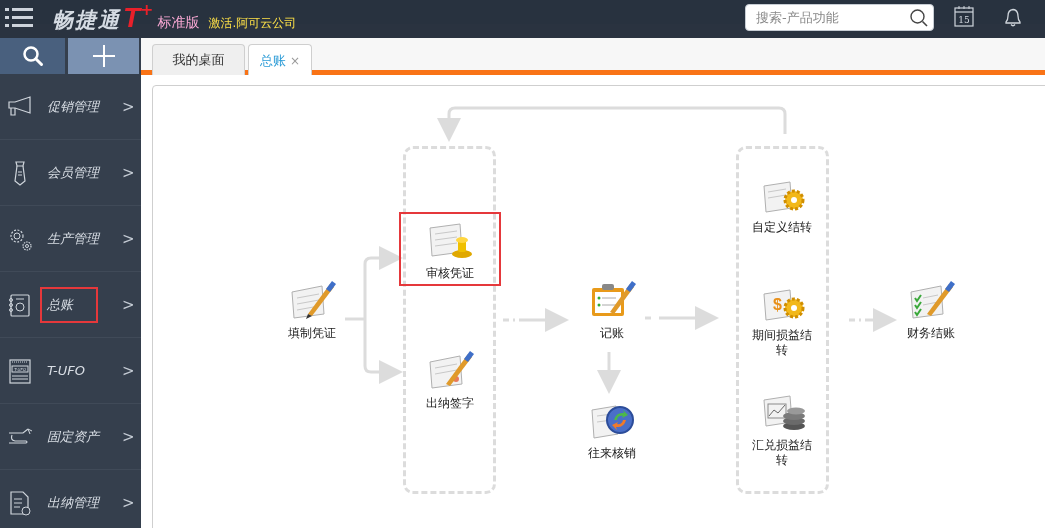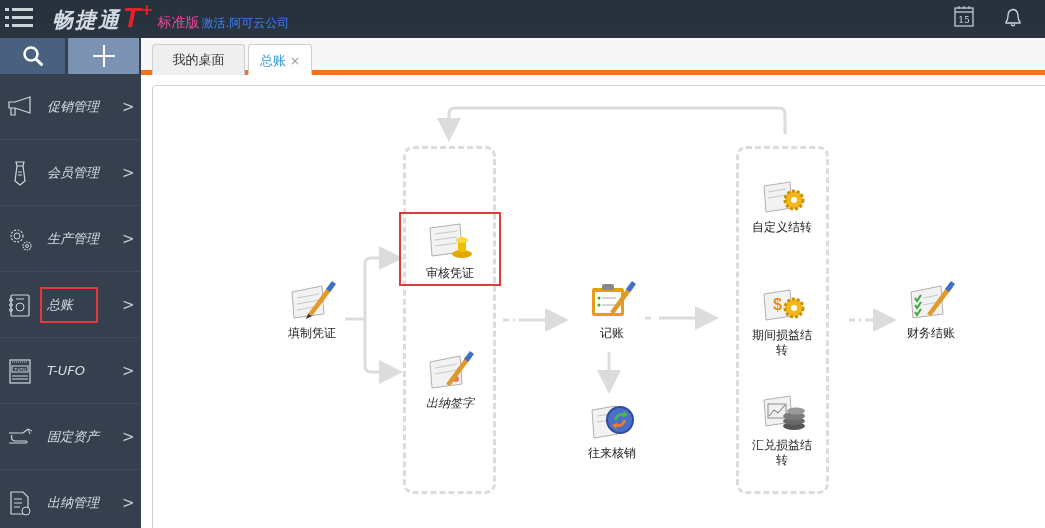--- a/index.html
+++ b/index.html
@@ -4,22 +4,22 @@
   <style>
     * { box-sizing: border-box; margin: 0; padding: 0; }
     html, body { width: 1045px; height: 528px; overflow: hidden; background: #2a3340; font-family: "DejaVu Sans", "Liberation Sans", sans-serif; }
     .topbar { position: absolute; left: 0; top: 0; width: 1045px; height: 24px; background: #28323f; }
     .hamburger { position: absolute; left: 5px; top: 8px; width: 28px; height: 20px; cursor: pointer; }
     .hamburger span { display: block; position: absolute; height: 3px; background: #cdd3db; }
     .logo { position: absolute; left: 52px; top: 4px; height: 30px; display: flex; align-items: baseline; }
     .logo-cn { font-family: "DejaVu Serif", serif; font-style: italic; font-weight: bold; color: #d5dbe3; font-size: 21px; letter-spacing: 2px; }
     .logo-t { color: #e8202a; font-style: italic; font-weight: bold; font-size: 28px; font-family: "Liberation Sans", sans-serif; margin-left: 2px; line-height: 28px; }
     .logo-plus { color: #e8202a; font-weight: bold; font-size: 16px; position: relative; top: -12px; margin-right: 2px; }
-    .logo-ed { color: #ec4899; font-size: 14px; margin-left: 2px; }
-    .company { color: #3b82f6; font-size: 12px; margin-left: 2px; }
+    .logo-ed { color: #f9a8d4; font-size: 14px; margin-left: 2px; }
+    .company { color: #fde047; font-size: 12px; margin-left: 9px; }
     .search { position: absolute; left: 745px; top: 4px; width: 189px; height: 27px; background: #fff; border-radius: 4px; border: 1px solid #c7cdd4; }
     .search input { border: none; outline: none; width: 150px; height: 25px; margin-left: 10px; font-size: 13px; color: #555; background: transparent; font-family: "DejaVu Sans", sans-serif; }
     .search input::placeholder { color: #888; }
     .search .sicon { position: absolute; right: 4px; top: 3px; width: 20px; height: 20px; }
     .cal { position: absolute; left: 954px; top: 5px; width: 20px; height: 22px; }
     .bell { position: absolute; left: 1001px; top: 5px; width: 24px; height: 24px; }
 
     .sidebar { position: absolute; left: 0; top: 38px; width: 141px; height: 490px; background: #353f4d; font-style: italic; }
     .sb-top { display: flex; height: 36px; }
     .sb-search { width: 65px; height: 36px; background: #49607e; display: flex; align-items: center; justify-content: center; }
@@ -57,20 +57,27 @@
     <span style="left:0;top:16px;width:4px;"></span>
       <span style="left:7px;top:16px;width:21px;"></span>
   </div>
   <div class="logo">
     <span class="logo-cn">畅捷通</span>
     <span class="logo-t">T</span>
     <span class="logo-plus">+</span>
     <span class="logo-ed">标准版</span>
     <span class="company">激活.阿可云公司</span>
   </div>
+  <div class="search">
+    <input type="text" placeholder="搜索-产品功能" style="">
+    <svg class="sicon" viewBox="0 0 20 20">
+        <circle cx="8.5" cy="8.5" r="6.5" fill="none" stroke="#444" stroke-width="1.4"></circle>
+        <line x1="13.5" y1="13.5" x2="18" y2="18" stroke="#444" stroke-width="1.6"></line>
+      </svg>
+  </div>
   <div class="cal">
     <svg viewBox="0 0 20 22" width="20" height="22">
         <rect x="1" y="3" width="18" height="18" fill="none" stroke="#cfd5dc" stroke-width="1.2"></rect>
         <line x1="1" y1="7" x2="19" y2="7" stroke="#cfd5dc" stroke-width="1.2"></line>
         <line x1="5" y1="1" x2="5" y2="4" stroke="#cfd5dc"></line>
         <line x1="10" y1="1" x2="10" y2="4" stroke="#cfd5dc"></line>
         <line x1="15" y1="1" x2="15" y2="4" stroke="#cfd5dc"></line>
         <text x="10" y="18" font-size="9" text-anchor="middle" fill="#cfd5dc" font-family="DejaVu Serif, serif">15</text>
       </svg>
   </div>
@@ -236,21 +243,21 @@
           <line x1="11" y1="14" x2="33" y2="11" stroke="#c8c8c8"></line>
           <line x1="11" y1="20" x2="33" y2="17" stroke="#c8c8c8"></line>
           <line x1="11" y1="26" x2="33" y2="23" stroke="#c8c8c8"></line>
           <ellipse cx="38" cy="34" rx="10" ry="4" fill="#e0a800"></ellipse>
           <rect x="34" y="20" width="8" height="12" rx="2" fill="#f0c000"></rect>
           <ellipse cx="38" cy="20" rx="6" ry="3" fill="#ffd640"></ellipse>
         </svg>
       <span class="nl">审核凭证</span>
     </div>
 
-    <div class="node" style="left:252px;top:262px;font-style:italic;">
+    <div class="node" style="left:252px;top:262px;">
       <svg width="52" height="44" viewBox="0 0 52 44">
           <path d="M6 14 L36 8 L38 36 L8 40 Z" fill="#f2f2f2" stroke="#b0b0b0"></path>
           <line x1="11" y1="20" x2="33" y2="16" stroke="#c8c8c8"></line>
           <line x1="11" y1="26" x2="33" y2="22" stroke="#c8c8c8"></line>
           <circle cx="32" cy="31" r="3" fill="#e87a5a"></circle>
           <path d="M22 36 L44 6 L48 9 L26 38 Z" fill="#e09a2a"></path>
           <path d="M40 11 L46 3 L50 6 L44 14 Z" fill="#3f6fc8"></path>
         </svg>
       <span class="nl">出纳签字</span>
     </div>

